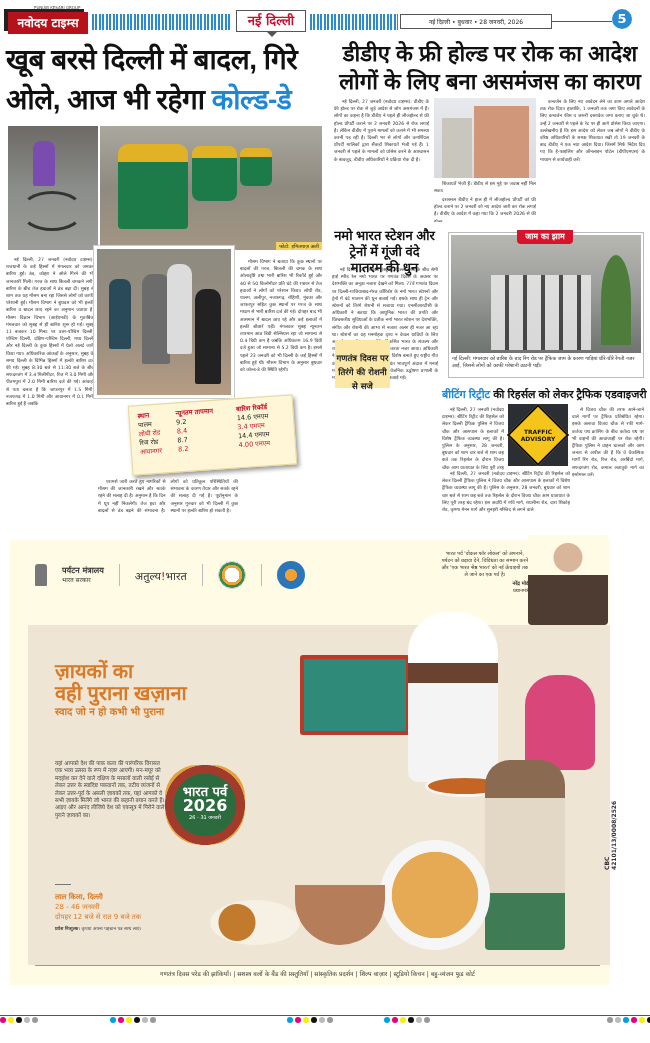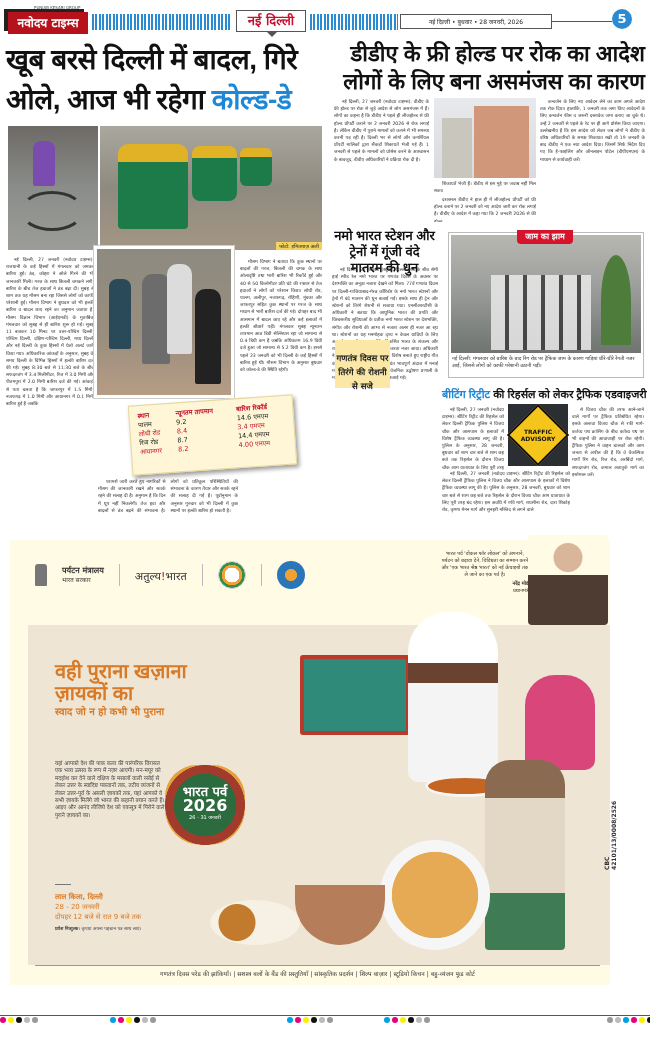--- a/index.html
+++ b/index.html
@@ -8,21 +8,21 @@
   .logo{left:8px;top:12px;width:80px;height:22px;background:#b5121b;color:#fff;font-weight:bold;font-size:12px;line-height:22px;text-align:center;box-shadow:-4px -3px 0 #222}
   .logo-sub{left:34px;top:5px;font-size:4px;color:#444}
   .stripe{top:14px;height:16px;background:repeating-linear-gradient(90deg,#2a8bd3 0 2px,#fff 2px 3.5px)}
   .city-tab{left:236px;top:10px;width:70px;height:22px;border:1px solid #555;background:#fff;color:#c8102e;font-weight:bold;font-size:13px;text-align:center;line-height:20px}
   .city-tab:after{content:"";position:absolute;left:30px;bottom:-6px;border:5px solid transparent;border-top-color:#555;border-bottom:0}
   .dateline{left:400px;top:14px;width:152px;height:15px;border:1px solid #555;background:#fff;font-size:6px;line-height:13px;text-align:center}
   .pageno{left:612px;top:9px;width:20px;height:20px;border-radius:50%;background:#2a8bd3;color:#fff;font-weight:bold;font-size:13px;text-align:center;line-height:20px}
   
   .h1{left:6px;top:40px;width:320px;font-size:28px;font-weight:bold;line-height:40px;letter-spacing:-.5px;color:#111;font-family:"Liberation Sans",sans-serif}
   .h1 .accent{color:#1e88d6}
-  .h2{left:335px;top:40px;width:310px;font-size:22px;font-weight:bold;line-height:28px;text-align:right;color:#111;font-family:"Liberation Sans",sans-serif}
+  .h2{left:335px;top:40px;width:310px;font-size:22px;font-weight:bold;line-height:28px;text-align:center;color:#111;font-family:"Liberation Sans",sans-serif}
   .body-text{font-size:4.6px;line-height:7.2px;color:#333;text-align:justify;overflow:hidden}
   .body-text p{text-indent:8px}
   .photo{overflow:hidden}
   .cap{font-size:5px;color:#333;line-height:7px}
   
   .wtable{left:130px;top:400px;width:165px;height:70px;background:#fef6d6;border:1px solid #e7d7a0;transform:rotate(-4deg);box-shadow:2px 3px 4px rgba(0,0,0,.4);padding:6px 6px;font-size:6.5px}
   .wtable table{width:100%;border-collapse:collapse}
   .wtable td,.wtable th{padding:0 2px;text-align:left;line-height:9px;font-weight:normal}
   .wtable th{color:#c8102e;font-weight:bold}
   .red{color:#c8102e}
@@ -206,34 +206,34 @@
 </div>
 <div class="abs quote">
   <div>भारत पर्व 'वोकल फॉर लोकल' को अपनाने, पर्यटन को बढ़ावा देने, विविधता का सम्मान करने और 'एक भारत श्रेष्ठ भारत' को नई ऊँचाइयों तक ले जाने का एक पर्व है।</div>
   <div class="sig">नरेंद्र मोदी</div>
   <div style="text-align:right">प्रधानमंत्री</div>
 </div>
 <div class="abs pm"></div>
 
 <div class="abs ad-inner"></div>
 <div class="abs ad-h">
+  <div>ज़ायकों का</div>
   <div>वही पुराना खज़ाना</div>
-  <div>ज़ायकों का</div>
 </div>
 <div class="abs ad-sub">स्वाद जो न हो कभी भी पुराना</div>
 <div class="abs ad-body">यहां आपको देश की पाक कला की पारंपरिक विरासत एक भव्य उत्सव के रूप में नज़र आएगी। मन-मयूर को मदहोश कर देने वाले दक्षिण के मसालों वाली रसोई से लेकर उत्तर के स्वादिष्ट पकवानों तक, तटीय व्यंजनों से लेकर उत्तर-पूर्व के असली ज़ायकों तक, यहां आपको वे सभी ज़ायके मिलेंगे जो भारत की कहानी बयान करते हैं। आइए और आनंद लीजिये देश को एकसूत्र में पिरोने वाले पुराने ज़ायकों का।</div>
 <div class="abs bp-badge">
   <div class="t1">भारत पर्व</div>
   <div class="t2">2026</div>
   <div class="t3">26 - 31 जनवरी</div>
 </div>
 <div class="abs ad-line"></div>
 <div class="abs ad-venue">
   <div>लाल किला, दिल्ली</div>
-  <div style="font-weight:normal">28 - 20 जनवरी</div>
+  <div style="font-weight:normal">28 - 46 जनवरी</div>
   <div style="font-weight:normal">दोपहर 12 बजे से रात 9 बजे तक</div>
 </div>
 <div class="abs ad-entry">
   <b>प्रवेश निःशुल्क</b><span>। कृपया अपना पहचान पत्र साथ लाएं।</span>
 </div>
 
 <div class="abs" style="left:300px;top:655px;width:110px;height:80px;background:#2f8a7a;border:4px solid #b73a2a;border-radius:3px"></div>
 <div class="abs" style="left:408px;top:612px;width:90px;height:170px;background:linear-gradient(#fff 0 30%,#6a4330 30% 42%,#f4f4f4 42%);border-radius:40px 40px 10px 10px"></div>
 <div class="abs" style="left:425px;top:775px;width:80px;height:22px;background:#c46524;border-radius:50%;border:3px solid #f5f5f5"></div>
 <div class="abs" style="left:525px;top:675px;width:70px;height:95px;background:#d9477a;border-radius:30px 30px 10px 10px"></div>

